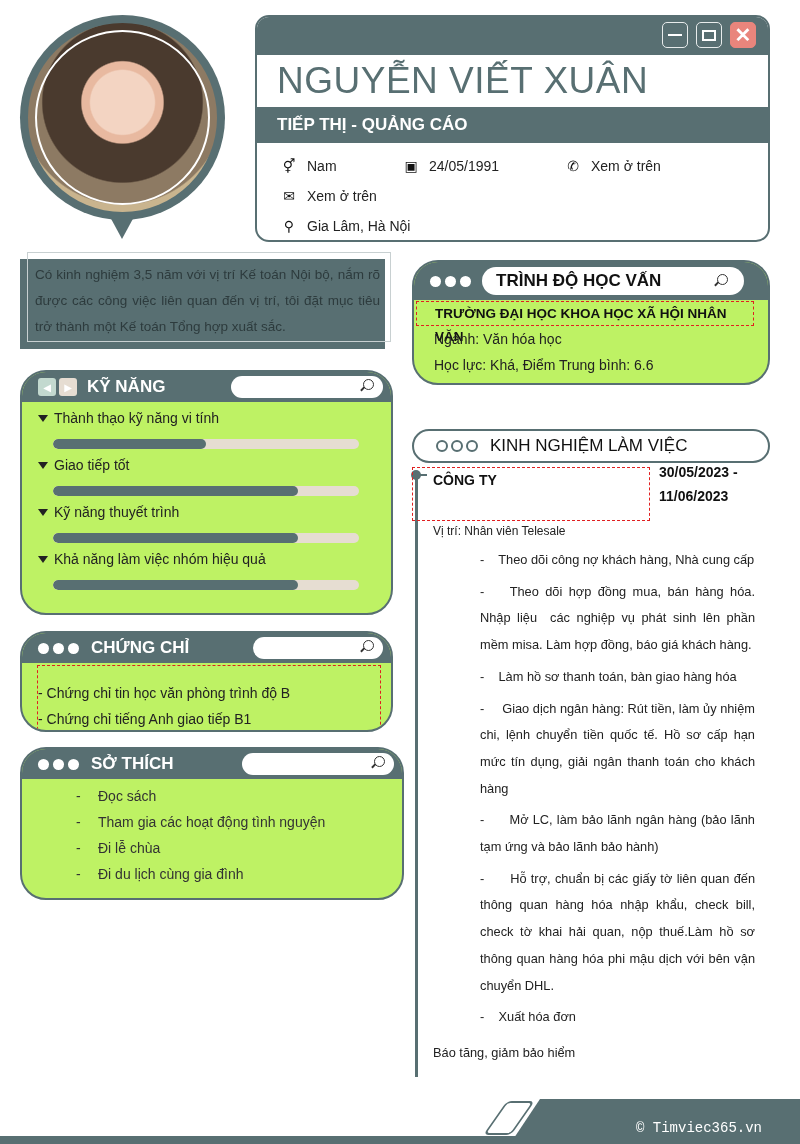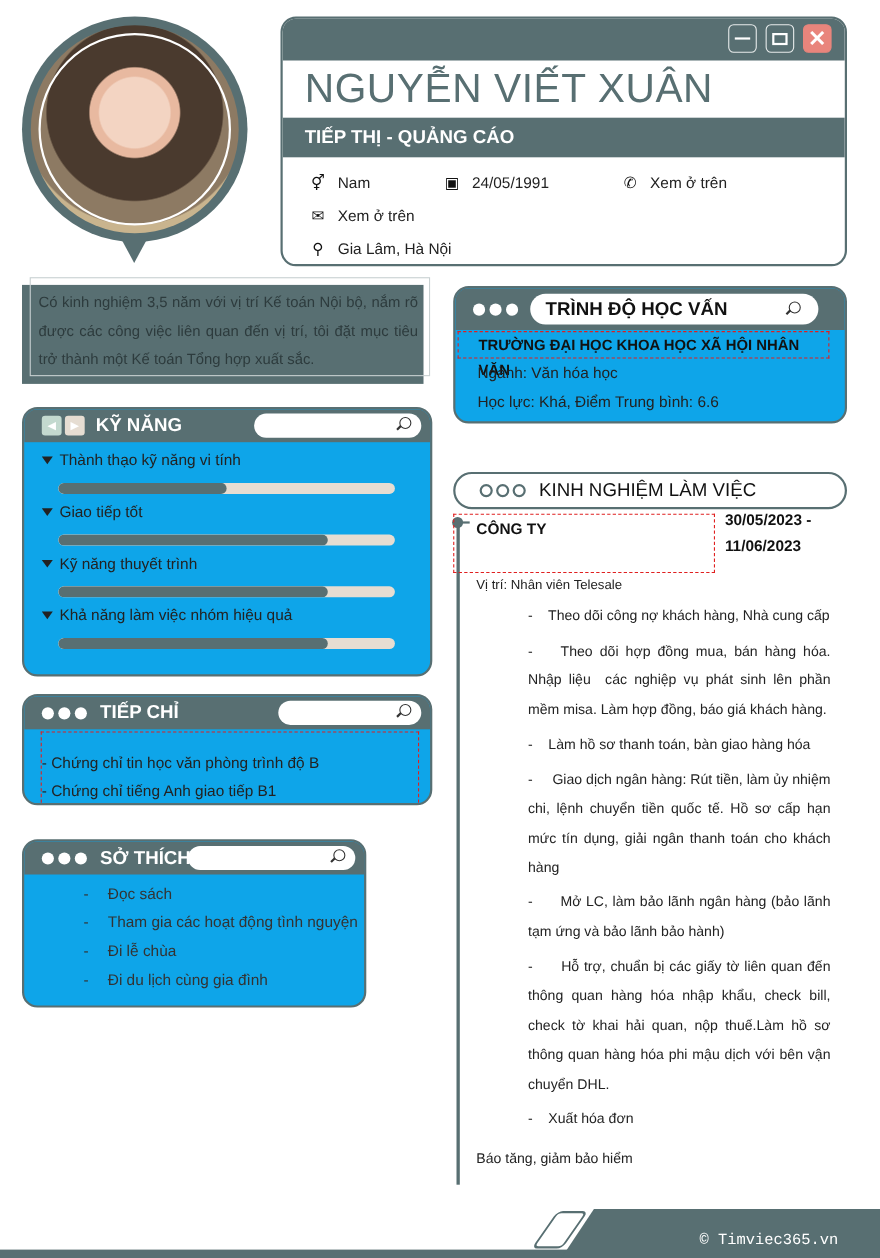--- a/index.html
+++ b/index.html
@@ -29,21 +29,21 @@
   .info-row { height: 30px; display: flex; align-items: center; }
   .info-item { display: flex; align-items: center; gap: 10px; }
   .info-icon { width: 16px; text-align: center; font-size: 14px; color: #111; }
 
   
   .obj-bg { left: 20px; top: 259px; width: 365px; height: 90px; background: var(--slate); }
   .obj-frame { left: 27px; top: 252px; width: 364px; height: 90px; border: 1.5px solid #c8d0d1; }
   .obj-text { left: 35px; top: 262px; width: 345px; font-size: 13.5px; line-height: 26px; color: #2d3b3d; text-align: justify; }
 
   
-  .sec { border: 2px solid var(--slate); border-radius: 14px; overflow: hidden; background: #0ea5e9; }
+  .sec { border: 2px solid var(--slate); border-radius: 26px; overflow: hidden; background: #bef264; }
   .sec-head { height: 30px; background: var(--slate); display: flex; align-items: center; position: relative; padding-left: 16px; }
   .dots { display: flex; gap: 4px; margin-right: 12px; }
   .dot { width: 11px; height: 11px; border-radius: 50%; background: #fff; }
   .dot.hollow { background: transparent; border: 2px solid var(--slate); }
   .sec-title { color: #fff; font-weight: bold; font-size: 17px; }
   .search-pill { position: absolute; right: 8px; top: 4px; height: 22px; background: #fff; border-radius: 11px; }
   .search-icon { position: absolute; right: 9px; top: 3px; width: 11px; height: 11px; border: 1.5px solid #333; border-radius: 50%; }
   .search-icon::after { content: ""; position: absolute; left: -4px; top: 8px; width: 5px; height: 1.5px; background: #333; transform: rotate(-45deg); }
 
   .skills { left: 20px; top: 370px; width: 373px; height: 245px; }
@@ -54,21 +54,21 @@
   .skill { padding-left: 16px; margin-top: 6px; }
   .skill-label { font-size: 14px; display: flex; align-items: center; gap: 6px; height: 20px; }
   .tri { width: 0; height: 0; border-left: 5px solid transparent; border-right: 5px solid transparent; border-top: 7px solid #222; }
   .bar { margin: 11px 0 0 15px; width: 306px; height: 10px; background: var(--beige); border-radius: 5px; overflow: hidden; }
   .bar-fill { height: 100%; background: var(--slate); border-radius: 5px; }
 
   .certs { left: 20px; top: 631px; width: 373px; height: 101px; }
   .cert-box { margin: 2px 10px 0 15px; border: 1px dashed #e02020; padding: 16px 0 0 0; }
   .cert-item { font-size: 14px; height: 26px; line-height: 22px; }
 
-  .hobbies { left: 20px; top: 763px; width: 313px; height: 153px; }
+  .hobbies { left: 20px; top: 747px; width: 384px; height: 153px; }
   .hobby-item { font-size: 14px; height: 26px; line-height: 26px; padding-left: 54px; color: #333; display: flex; }
   .hobby-dash { width: 22px; }
 
   .edu { left: 412px; top: 260px; width: 358px; height: 125px; }
   .edu .sec-head { height: 38px; }
   .edu-title-pill { position: absolute; left: 68px; top: 5px; right: 24px; height: 28px; background: #fff; border-radius: 14px; padding-left: 14px; font-size: 17px; font-weight: bold; line-height: 28px; color: #111; }
   .edu-title-pill .search-icon { top: 7px; right: 16px; }
   .edu-school { margin: 1px 14px 0 2px; border: 1px dashed #e02020; font-size: 13.5px; font-weight: bold; padding-left: 18px; height: 25px; line-height: 23px; color: #111; }
   .edu-line { font-size: 14px; padding-left: 20px; height: 26px; line-height: 26px; }
 
@@ -199,21 +199,21 @@
   </div>
 </div>
 
 <div class="abs sec certs">
   <div class="sec-head">
     <div class="dots">
         <div class="dot"></div>
         <div class="dot"></div>
         <div class="dot"></div>
       </div>
-    <span class="sec-title">TIẾP CHỈ</span>
+    <span class="sec-title">CHỨNG CHỈ</span>
     <div class="search-pill" style="width:130px">
       <span class="search-icon"></span>
     </div>
   </div>
   <div class="cert-box">
     <div class="cert-item">- Chứng chỉ tin học văn phòng trình độ B</div>
     <div class="cert-item">- Chứng chỉ tiếng Anh giao tiếp B1</div>
   </div>
 </div>
 

